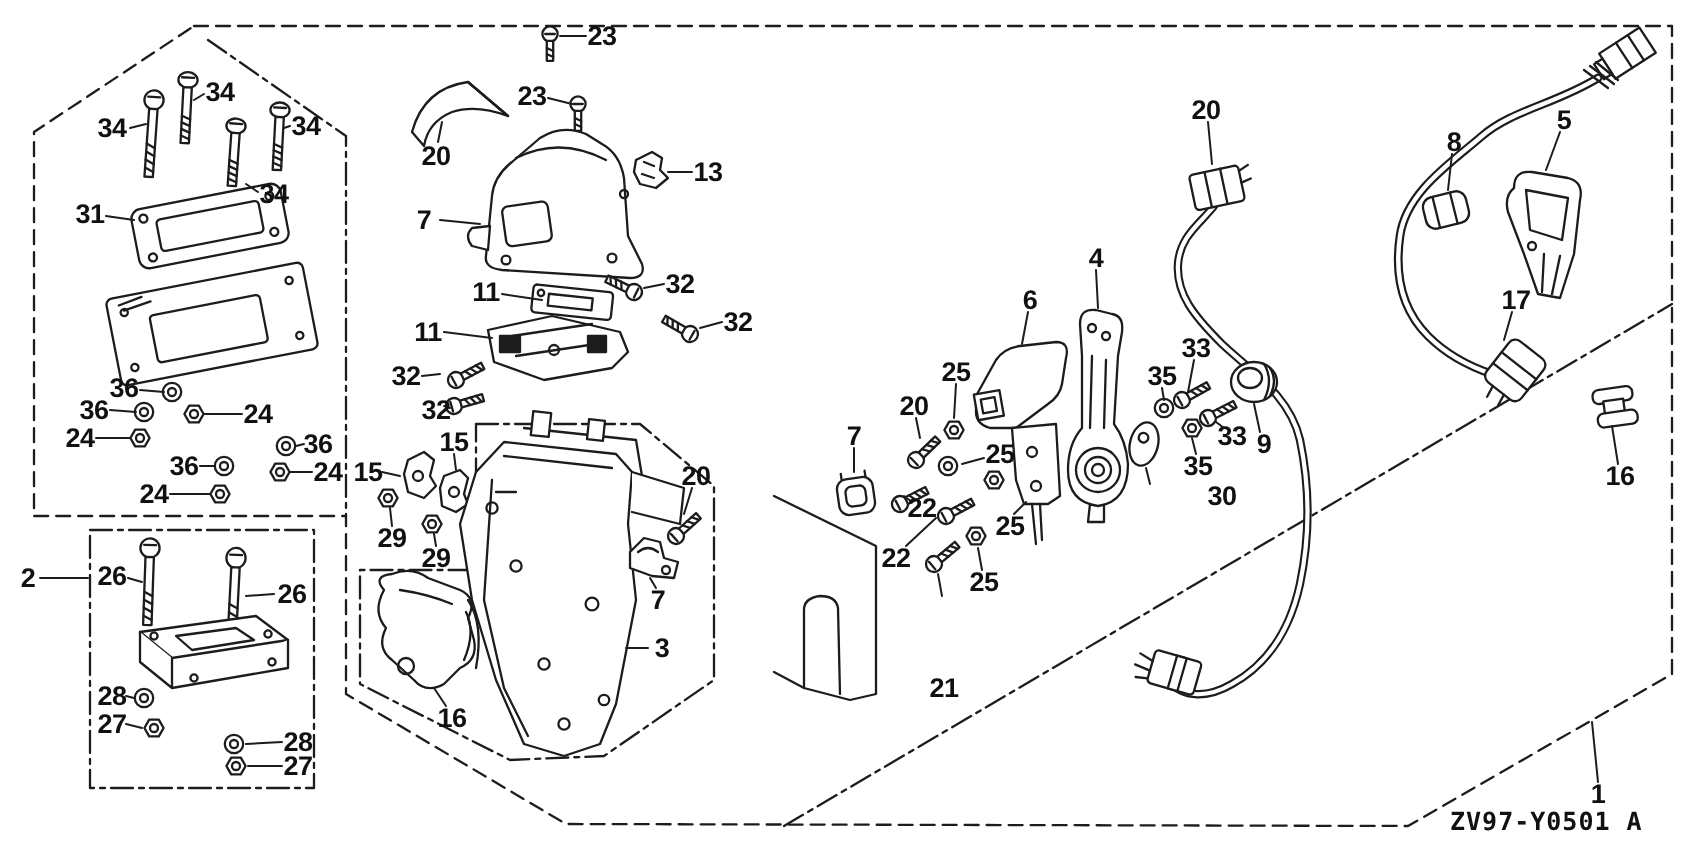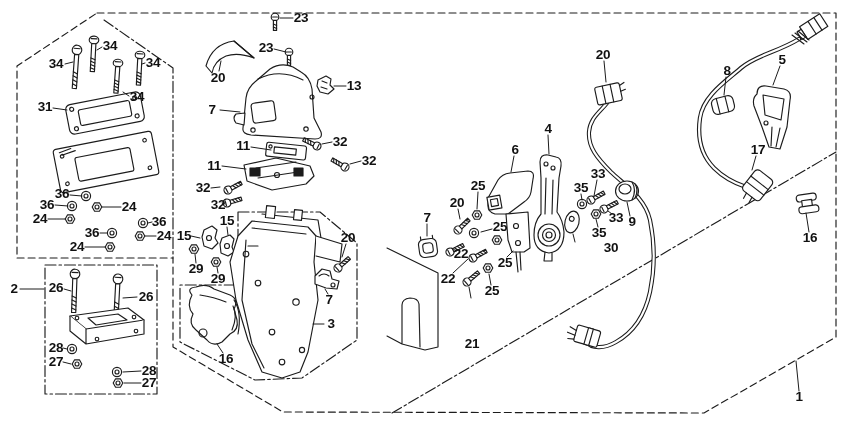--- a/index.html
+++ b/index.html
@@ -434,14 +434,15 @@
       <span class="callout" style="left: 599px; top: 233px;">35</span>
       <span class="callout" style="left: 632px; top: 222px;">9</span>
       <span class="callout" style="left: 603px; top: 55px;">20</span>
       <span class="callout" style="left: 727px; top: 71px;">8</span>
       <span class="callout" style="left: 782px; top: 60px;">5</span>
       <span class="callout" style="left: 758px; top: 150px;">17</span>
       <span class="callout" style="left: 810px; top: 238px;">16</span>
       <span class="callout" style="left: 799px; top: 397px;">1</span>
     </div>
 
+<div id="code-text">ZV97-Y0501 A</div>
 
 </div>
 
 </body></html>

